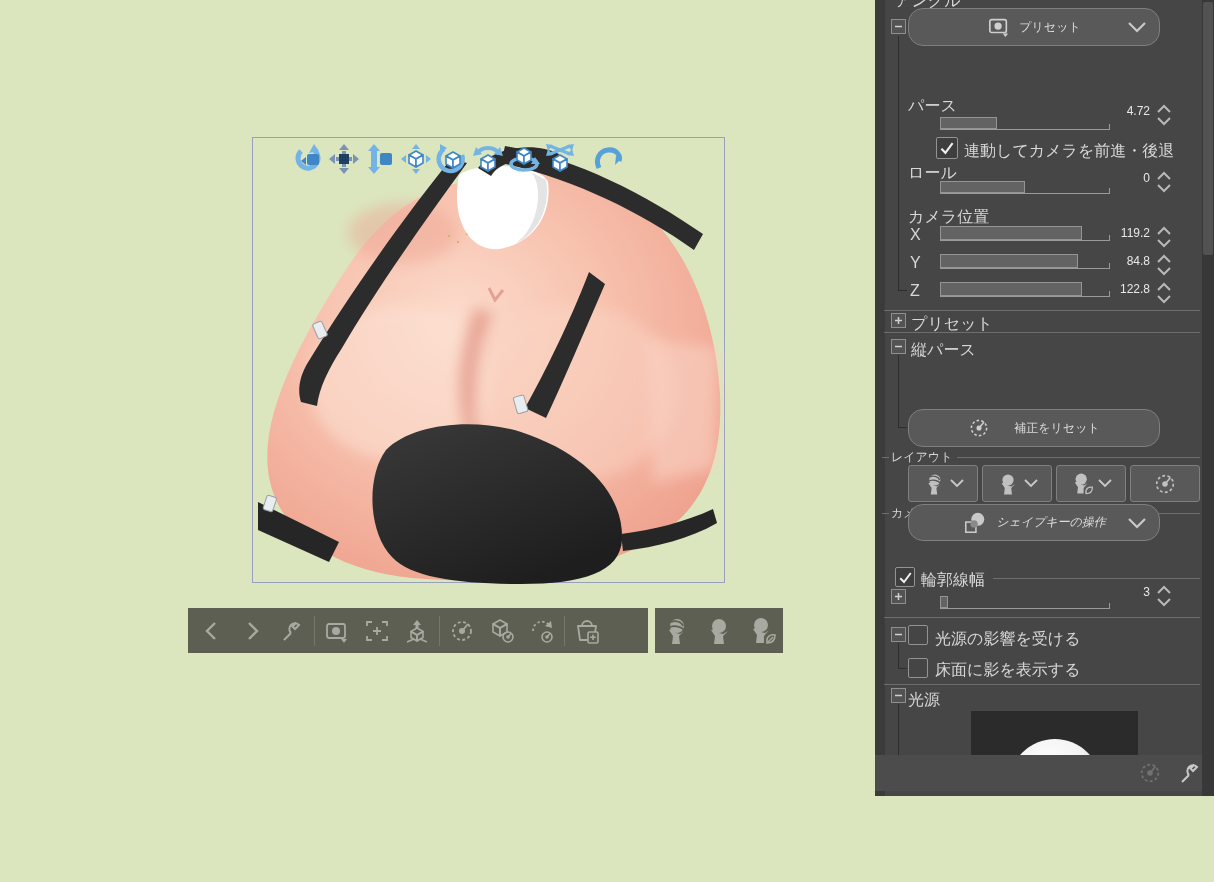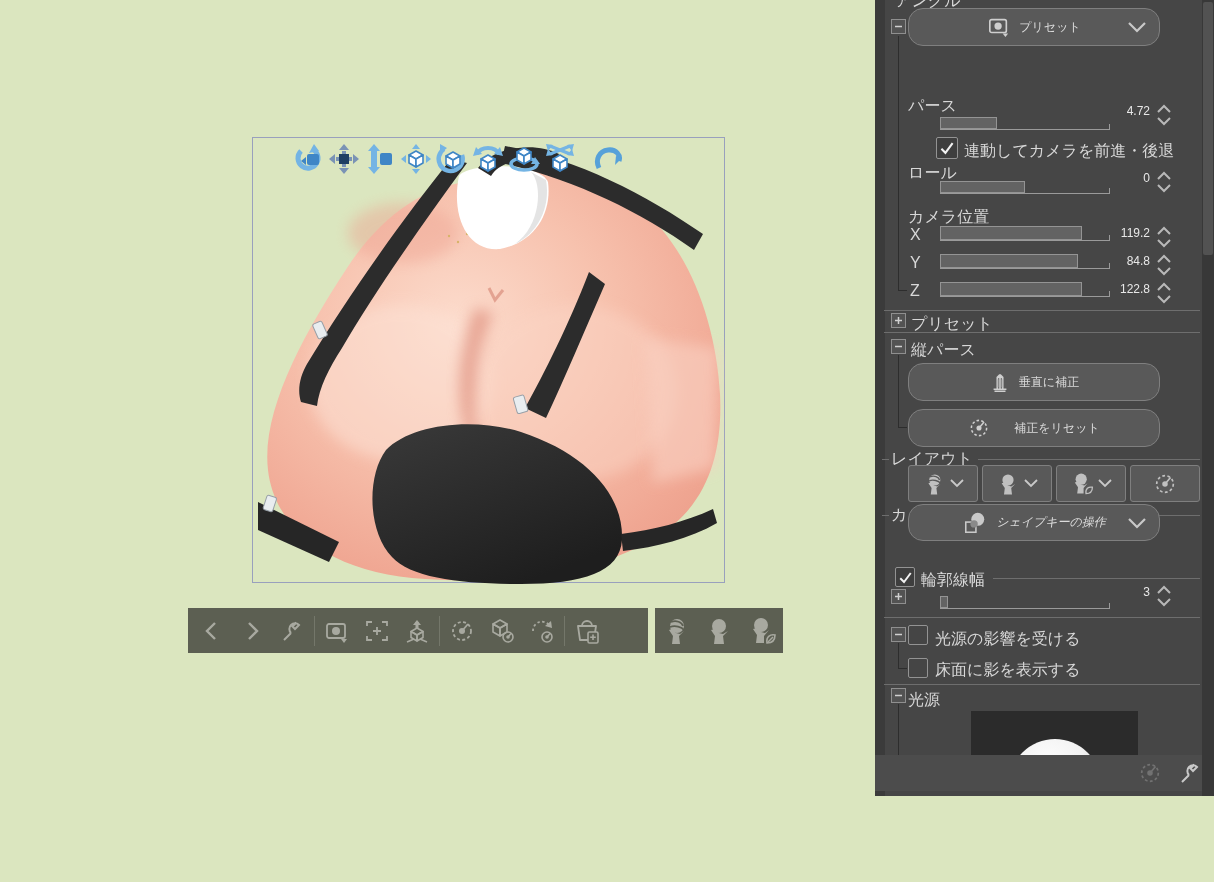--- a/index.html
+++ b/index.html
@@ -45,21 +45,21 @@
   .slider { position:absolute; width:170px; height:13px; border-bottom:1px solid #9a9a9a; }
   .slider::after { content:""; position:absolute; right:0; bottom:0; width:1px; height:5px; background:#9a9a9a; }
   .slider .fill { position:absolute; left:0; bottom:0; top:0; background:#636363; border:1px solid #949494; }
   .slider.tall { height:15px; }
 
   .spin { position:absolute; width:18px; height:24px; }
 
   .sep { position:absolute; left:9px; right:14px; height:1px; background:#6e6e6e; }
   .tree { position:absolute; background:#2d2d2d; }
 
-  .sec-header { position:absolute; left:7px; right:14px; display:flex; align-items:center; color:#d8d8d8; font-size:16px; }
+  .sec-header { position:absolute; left:7px; right:14px; display:flex; align-items:center; color:#d8d8d8; font-size:12px; }
   .sec-header::before { content:""; width:7px; height:1px; background:#6e6e6e; margin-right:2px; }
   .sec-header::after { content:""; flex:1; height:1px; background:#6e6e6e; margin-left:5px; }
 
   #light-preview { position:absolute; left:96px; top:711px; width:167px; height:44px; background:#2b2b2b; overflow:hidden; }
   #light-sphere { position:absolute; left:38px; top:28px; width:92px; height:92px; border-radius:50%;
                   background:radial-gradient(circle at 42% 30%, #ffffff 0%, #f2f2f2 45%, #cfcfcf 80%, #bdbdbd 100%); }
   #panel-bottombar { position:absolute; left:0; top:755px; width:339px; height:36px; background:#4c4c4c;
                      display:flex; align-items:center; justify-content:flex-end; gap:16px; padding-right:12px; }
 </style>
 </head>
@@ -435,28 +435,20 @@
     <div class="p-label" style="left:36px; top:314px;">プリセット</div>
     <div class="sep" style="top:332px;"></div>
 
     <div class="expander" style="top:339px;">
       <svg width="9" height="9" viewBox="0 0 9 9">
           <path d="M1 4.5 H8" stroke="#d0d0d0" stroke-width="1.5"></path>
         </svg>
     </div>
     <div class="p-label" style="left:36px; top:340px;">縦パース</div>
 
-    <div class="panel-btn" style="top:363px; height:38px;">
-      <svg width="22" height="22" viewBox="0 0 24 24">
-          <path d="M9 20 V7 L12 4 M9 7 H12 M12 4 V20 M15 20 V7 L12 4 M15 7 H12" stroke="#cfcfcf" stroke-width="1.7" fill="none"></path>
-          <path d="M5 20 H19 M6 22 H18" stroke="#cfcfcf" stroke-width="1.7"></path>
-          <path d="M10 9 V18 M14 9 V18" stroke="#9a9a9a" stroke-width="1.2"></path>
-        </svg>
-      <span>垂直に補正</span>
-    </div>
     <div class="panel-btn" style="top:409px; height:38px;gap:24px;">
       <svg width="22" height="22" viewBox="0 0 26 26">
           <circle cx="13" cy="13" r="9" fill="none" stroke="#cfcfcf" stroke-width="1.8" stroke-dasharray="3 2.6"></circle>
           <circle cx="13" cy="13" r="3" fill="#cfcfcf"></circle>
           <path d="M13 13 L19 6" stroke="#cfcfcf" stroke-width="1.8"></path>
         </svg>
       <span>補正をリセット</span>
     </div>
     <div class="tree" style="left:23px; top:355px; width:1px; height:73px;"></div>
     <div class="tree" style="left:23px; top:427px; width:9px; height:1px;"></div>

